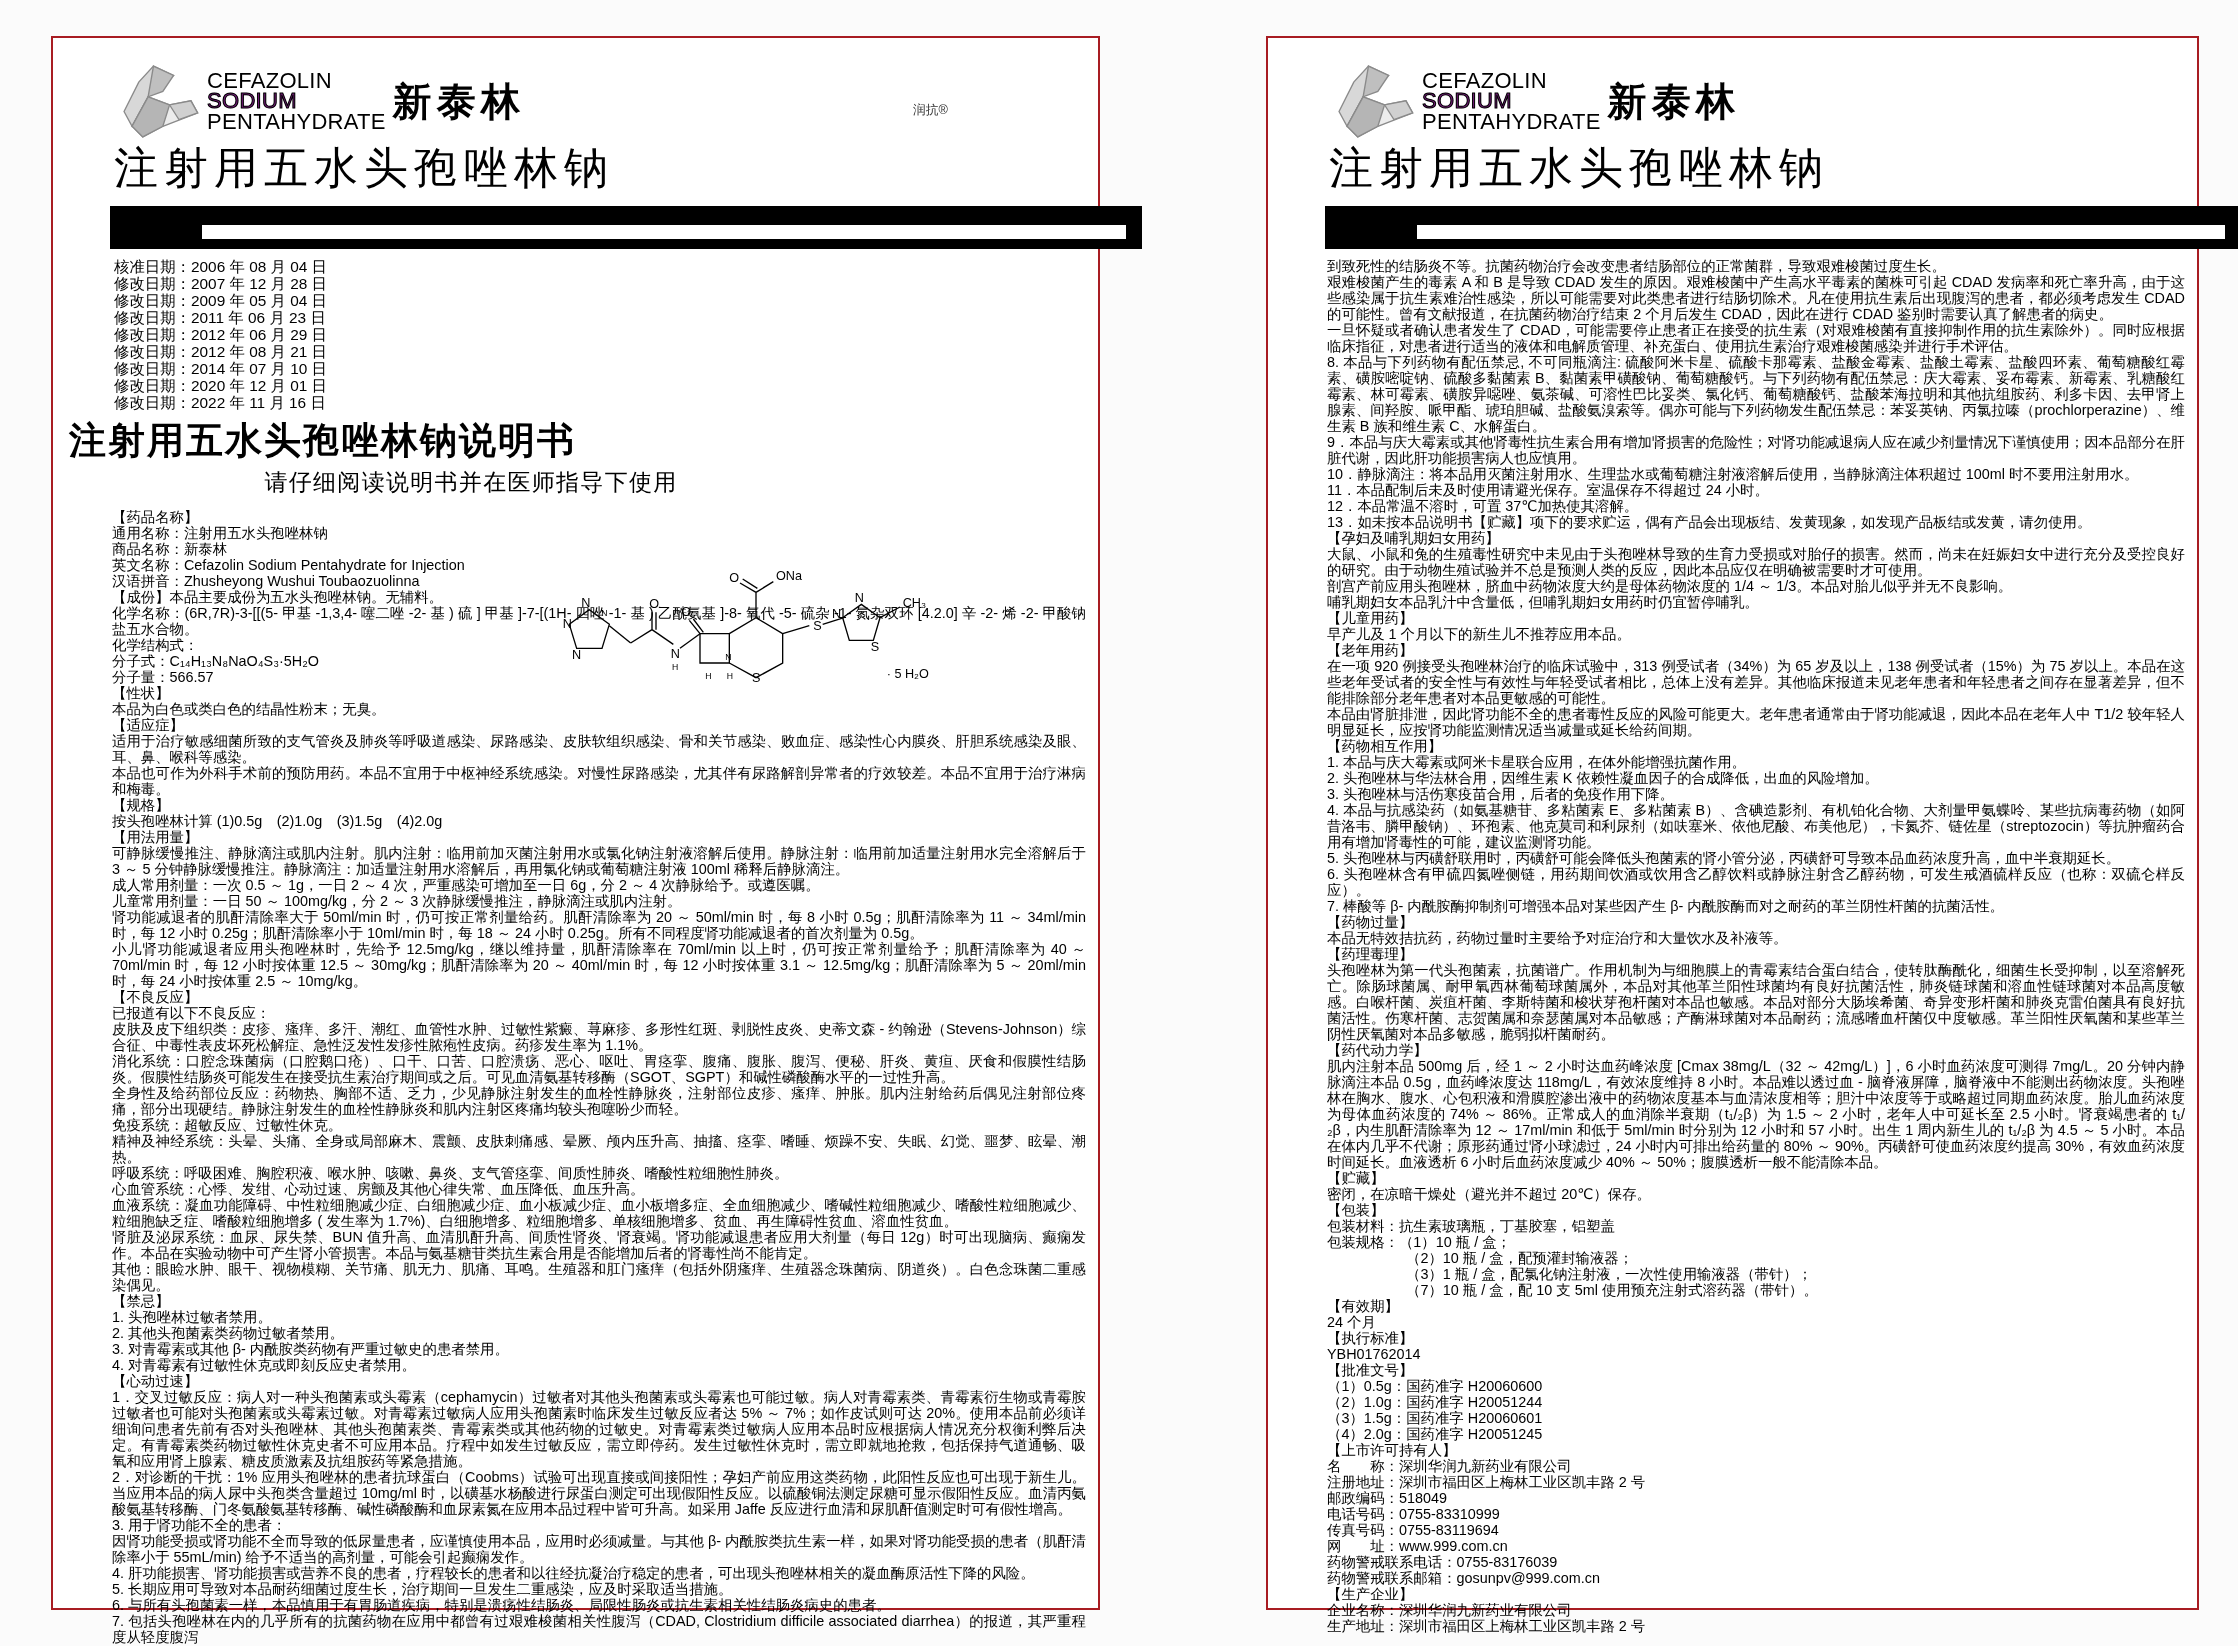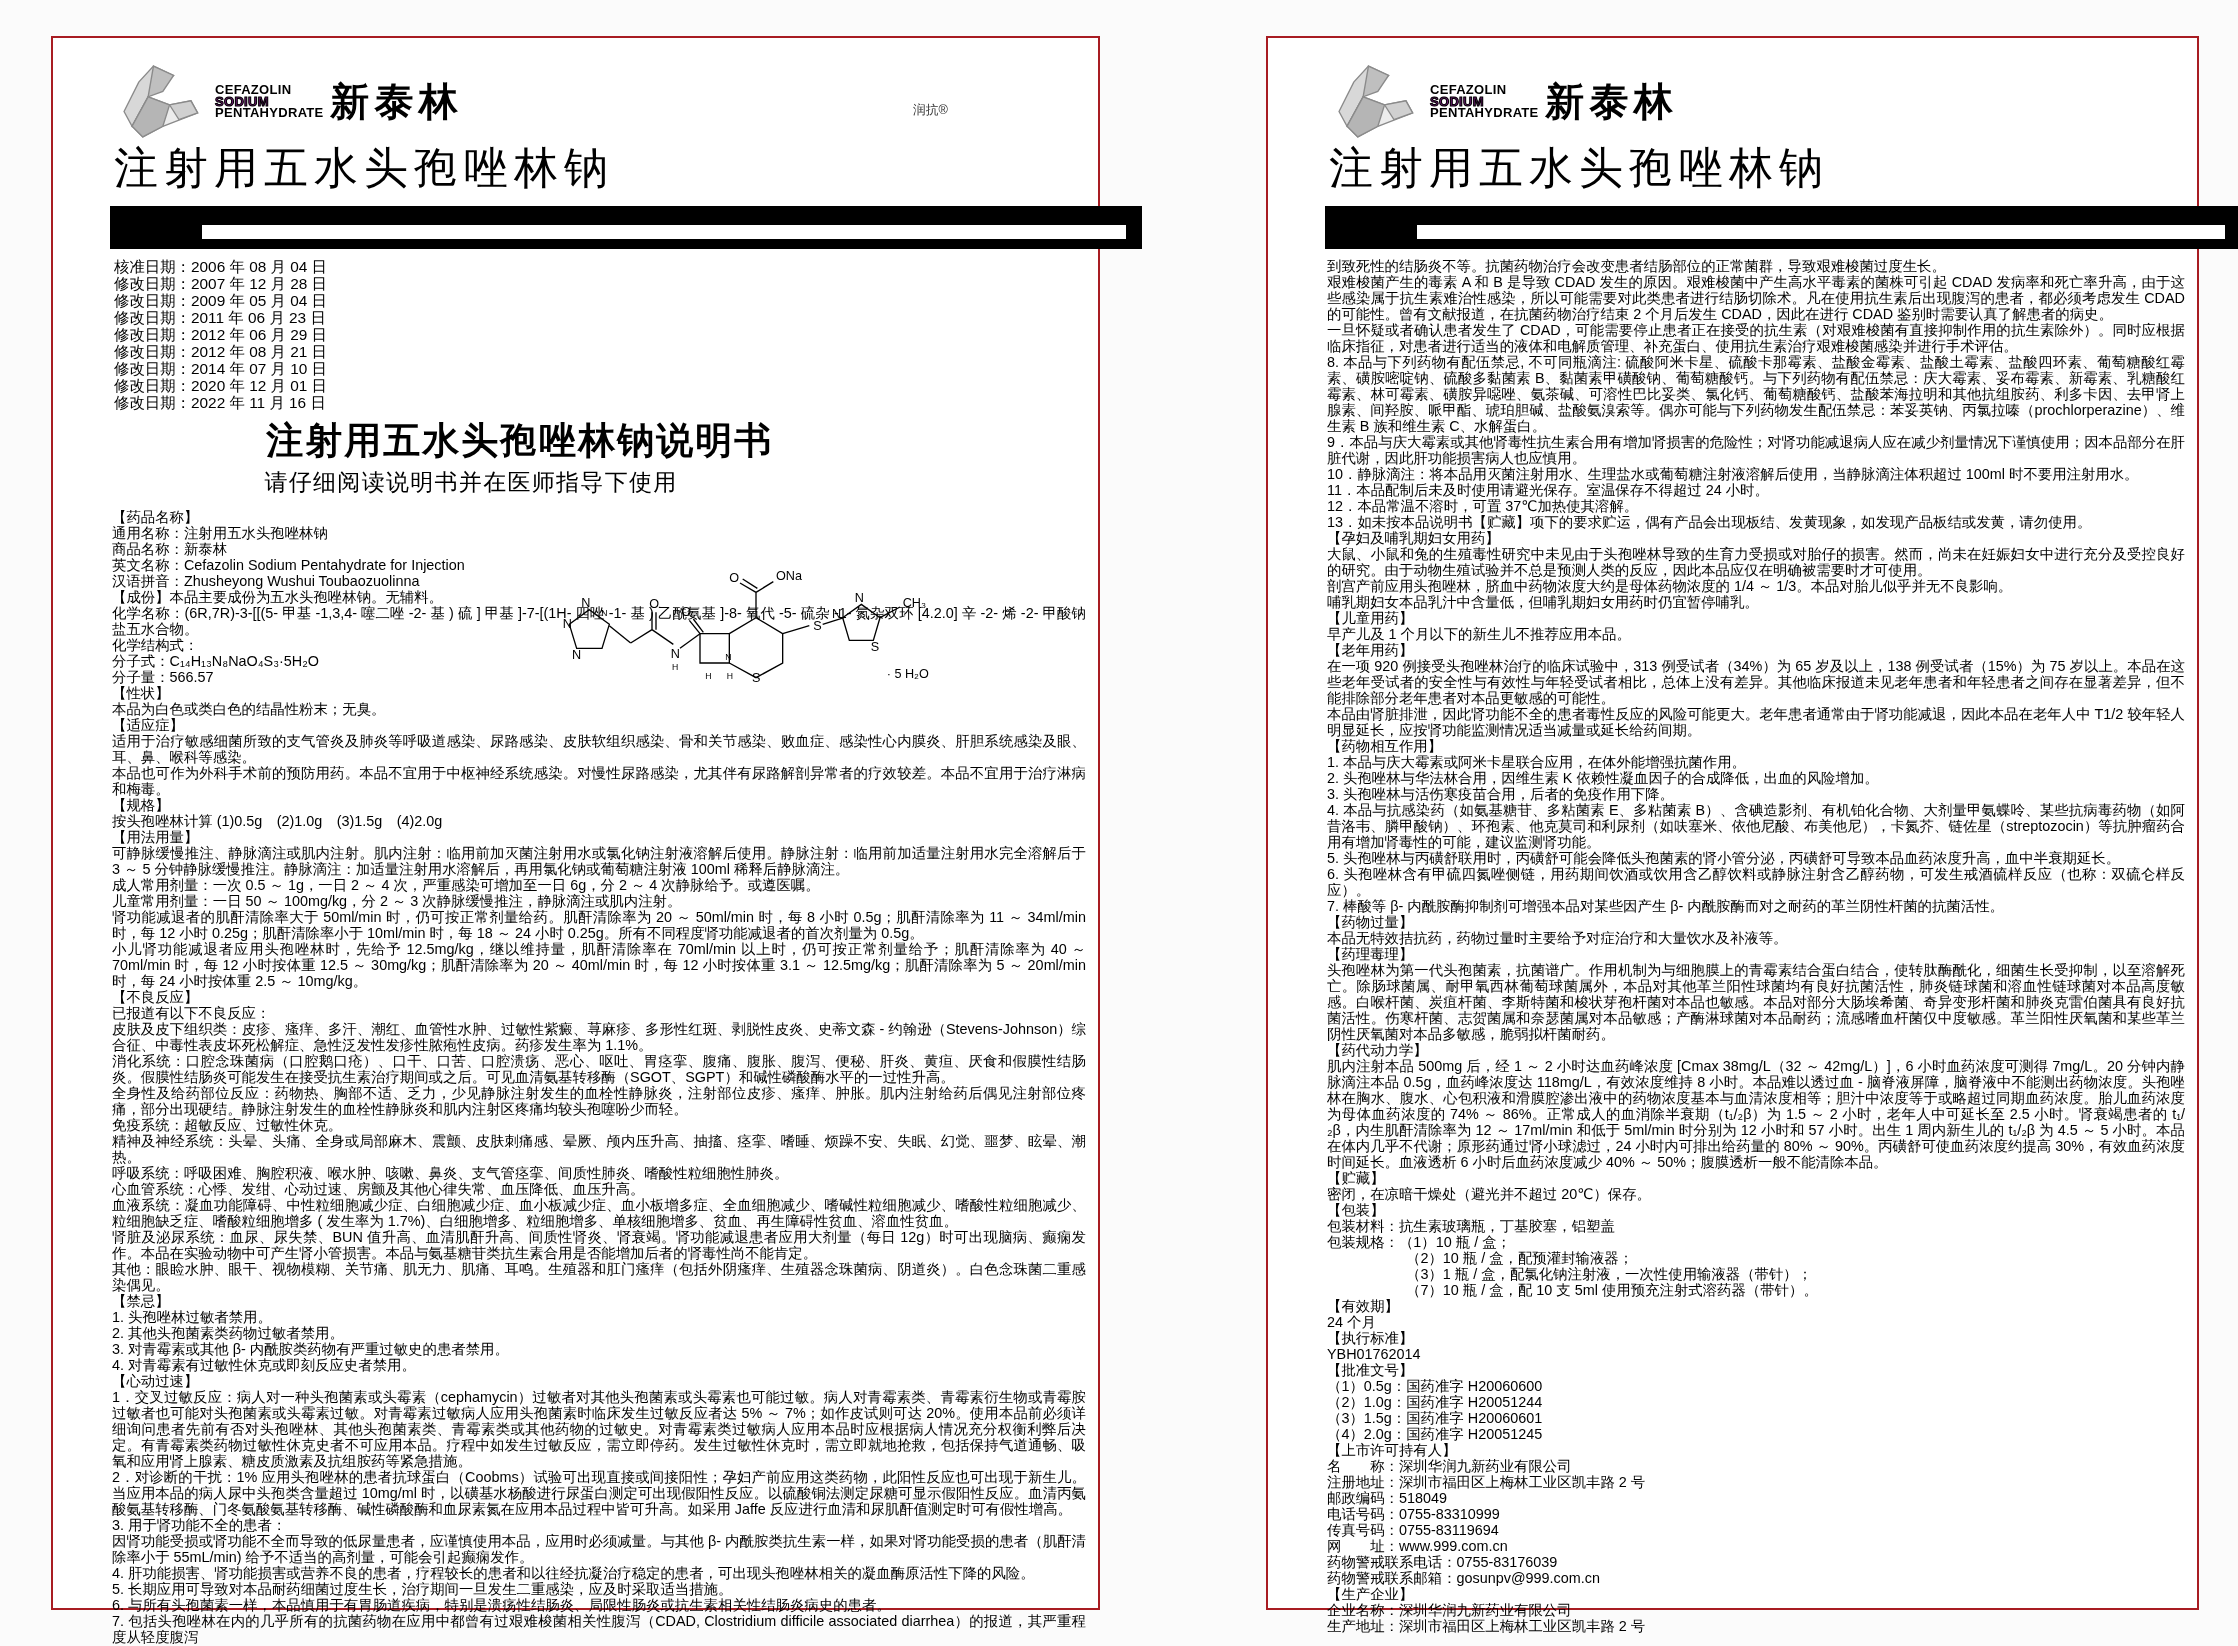--- a/index.html
+++ b/index.html
@@ -7,32 +7,32 @@
     width:2239px;height:1647px;position:relative;background:#fbfbfb;
     font-family:"Liberation Sans","DejaVu Sans",sans-serif;color:#000;
   }
   .page{position:absolute;top:36px;height:1570px;background:#fff;border:2px solid #a81c22;}
   #left-page{left:51px;width:1045px;}
   #right-page{left:1266px;width:929px;}
 
   
   .brand-row{position:absolute;top:24px;left:59px;display:flex;align-items:center;}
   .crystal{width:95px;height:79px;}
-  .brand-en{font-weight:bold;line-height:0.92;font-size:13px;letter-spacing:0.3px;margin-left:8px;}
+  .brand-en{font-weight:normal;line-height:0.92;font-size:22px;letter-spacing:0.3px;margin-left:0;}
   .brand-en .outline{color:#701a75;-webkit-text-stroke:1px #000;text-shadow:0 0 0.7px #000;}
   .brand-cn{font-size:39px;font-weight:bold;letter-spacing:5.3px;margin-left:6.7px;}
   .trademark{position:absolute;top:64px;left:860px;font-size:12.7px;color:#333;}
   .product-title{position:absolute;top:101px;left:61px;font-size:44px;font-weight:normal;letter-spacing:6px;white-space:nowrap;}
   .band{position:absolute;top:168px;left:57px;right:-44px;height:43px;background:#000;}
   .band .stripe{position:absolute;left:92px;right:16px;top:19.4px;height:14px;background:#fff;}
 
   
   .dates{position:absolute;top:220px;left:61px;}
   .date-line{font-size:15.4px;line-height:17px;white-space:nowrap;}
-  .doc-title{position:absolute;top:378px;left:7px;width:88%;text-align:center;font-size:37px;font-weight:bold;letter-spacing:2px;}
+  .doc-title{position:absolute;top:378px;left:16px;width:88%;text-align:left;font-size:37px;font-weight:bold;letter-spacing:2px;}
   .doc-subtitle{position:absolute;top:429px;left:0;width:80%;text-align:center;font-size:23px;letter-spacing:1.3px;}
 
   
   .body-text{position:absolute;left:59px;right:12px;}
   #left-body{top:471px;}
   #right-body{top:220px;}
   .line{font-size:14.4px;line-height:16px;text-align:justify;}
   .bh{font-weight:normal;}
   .indent1{padding-left:79px;}
 

